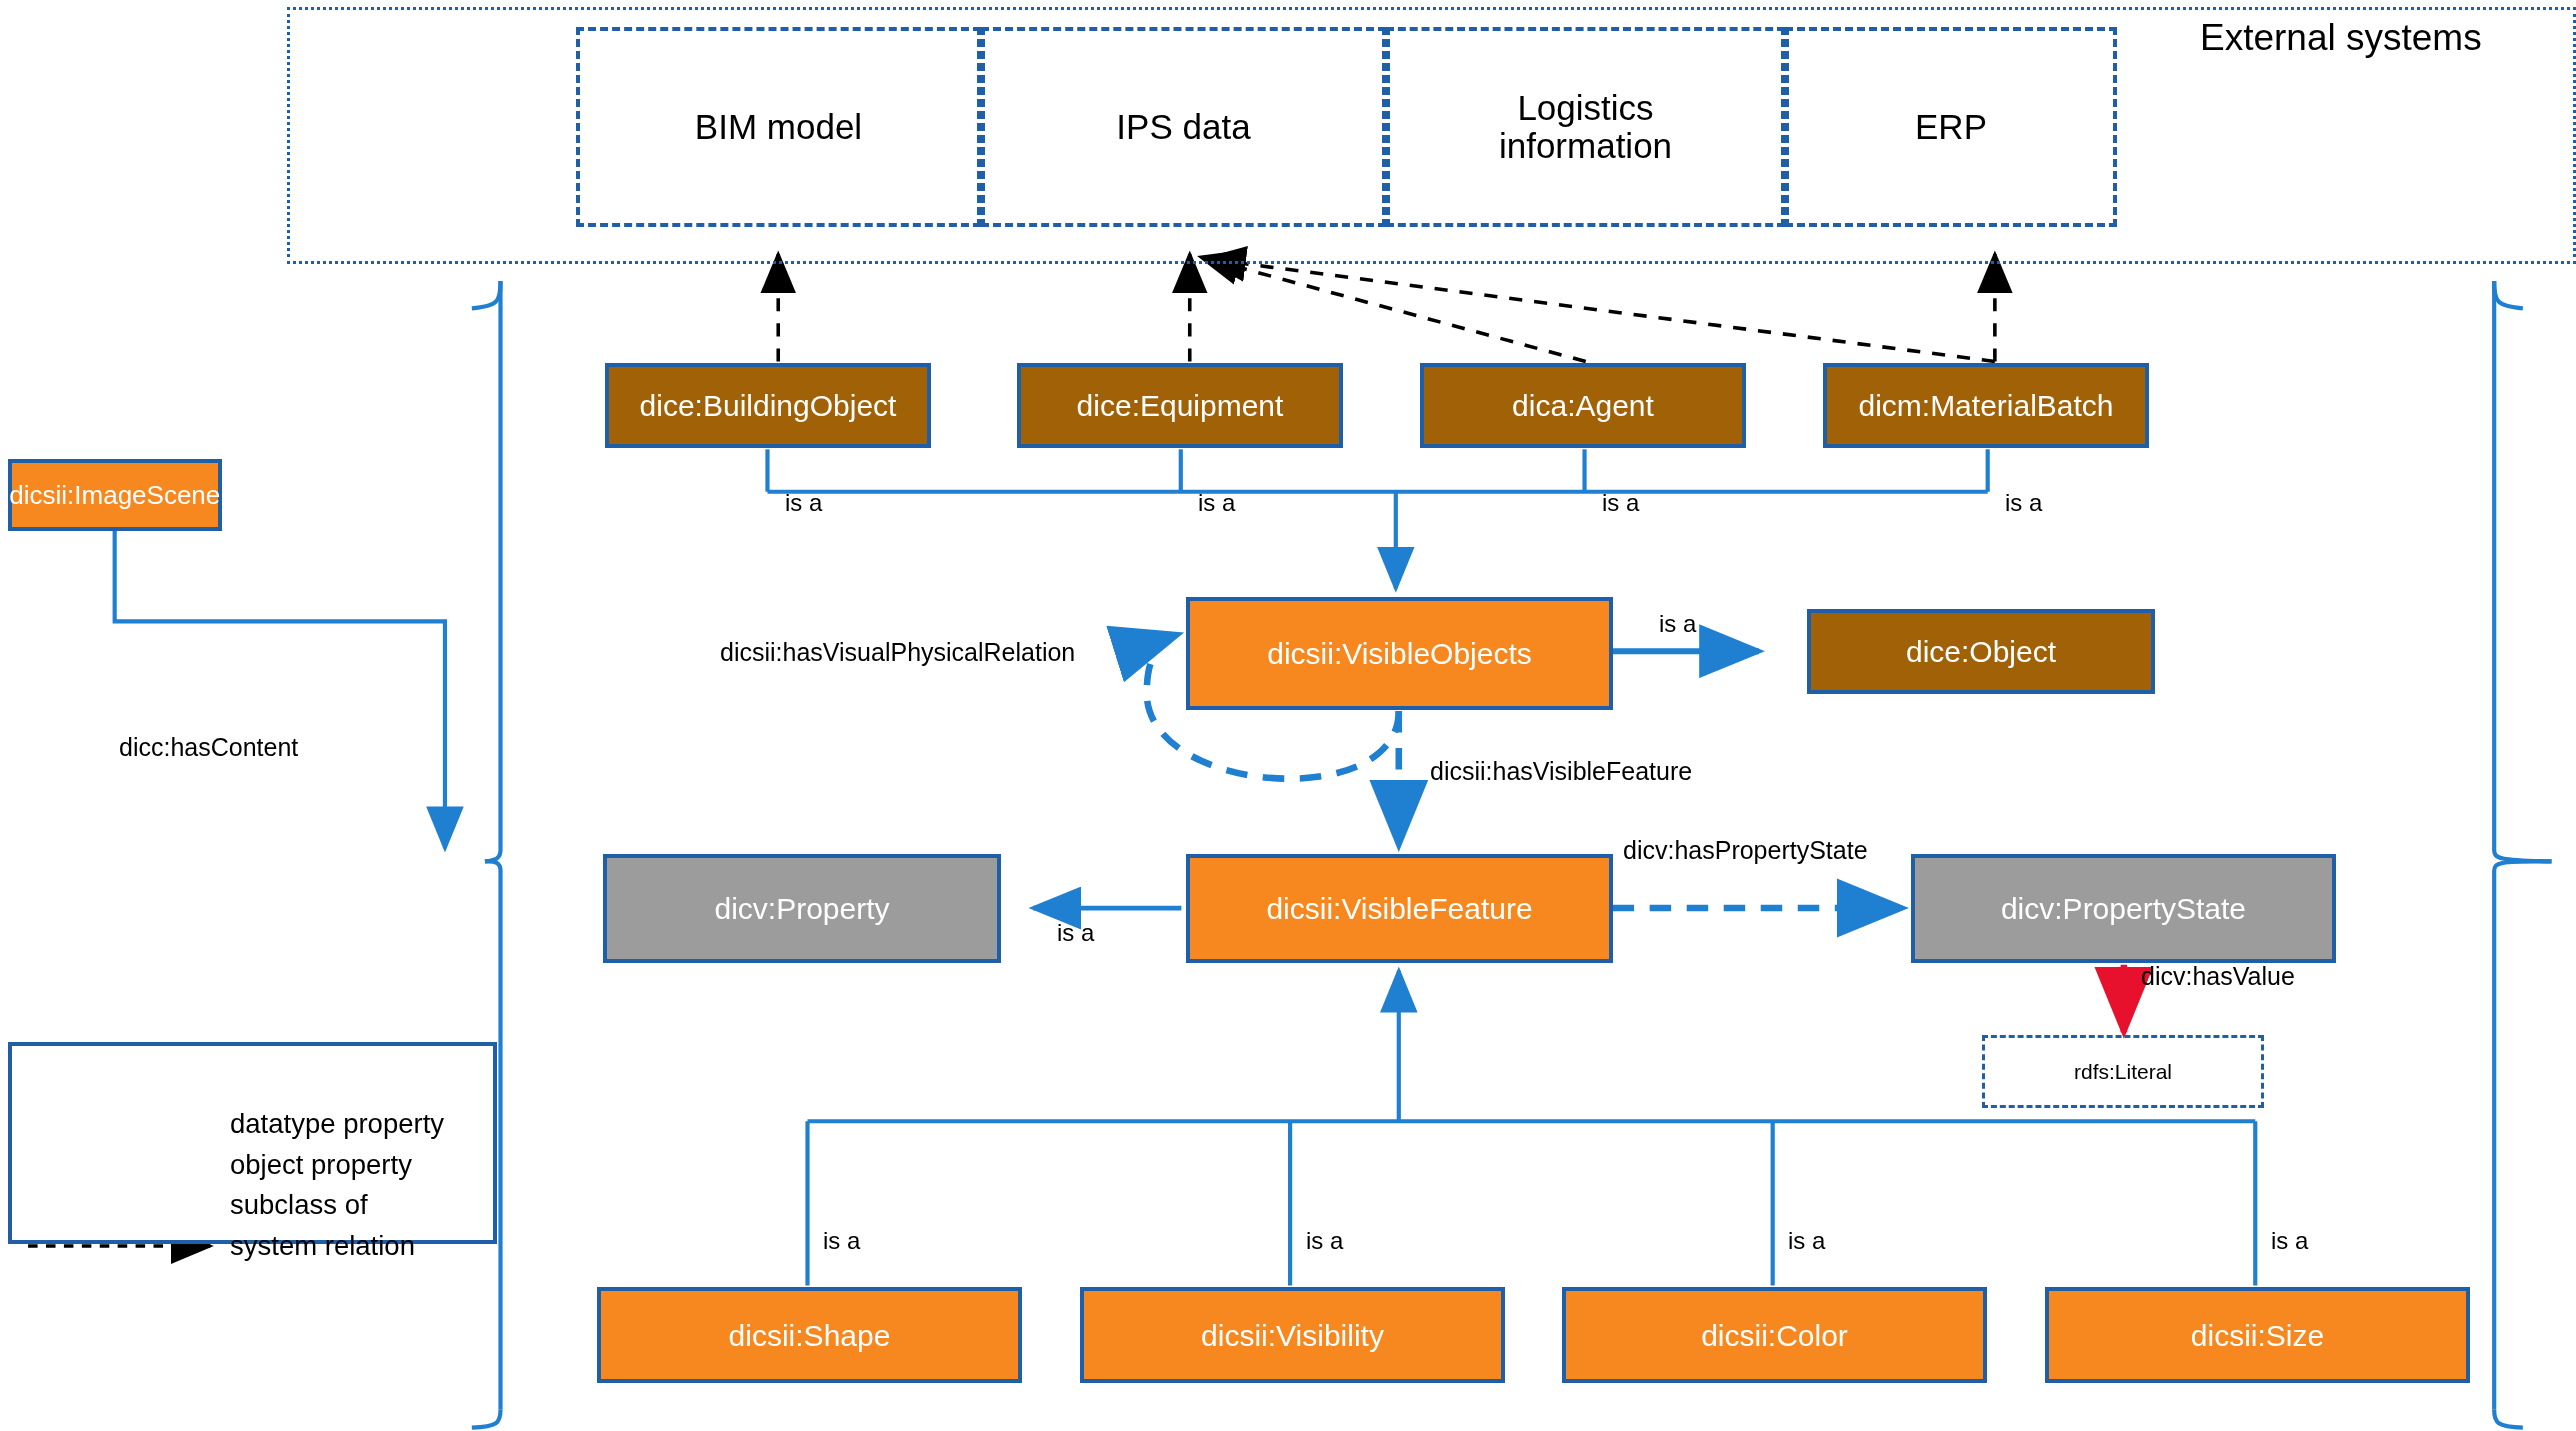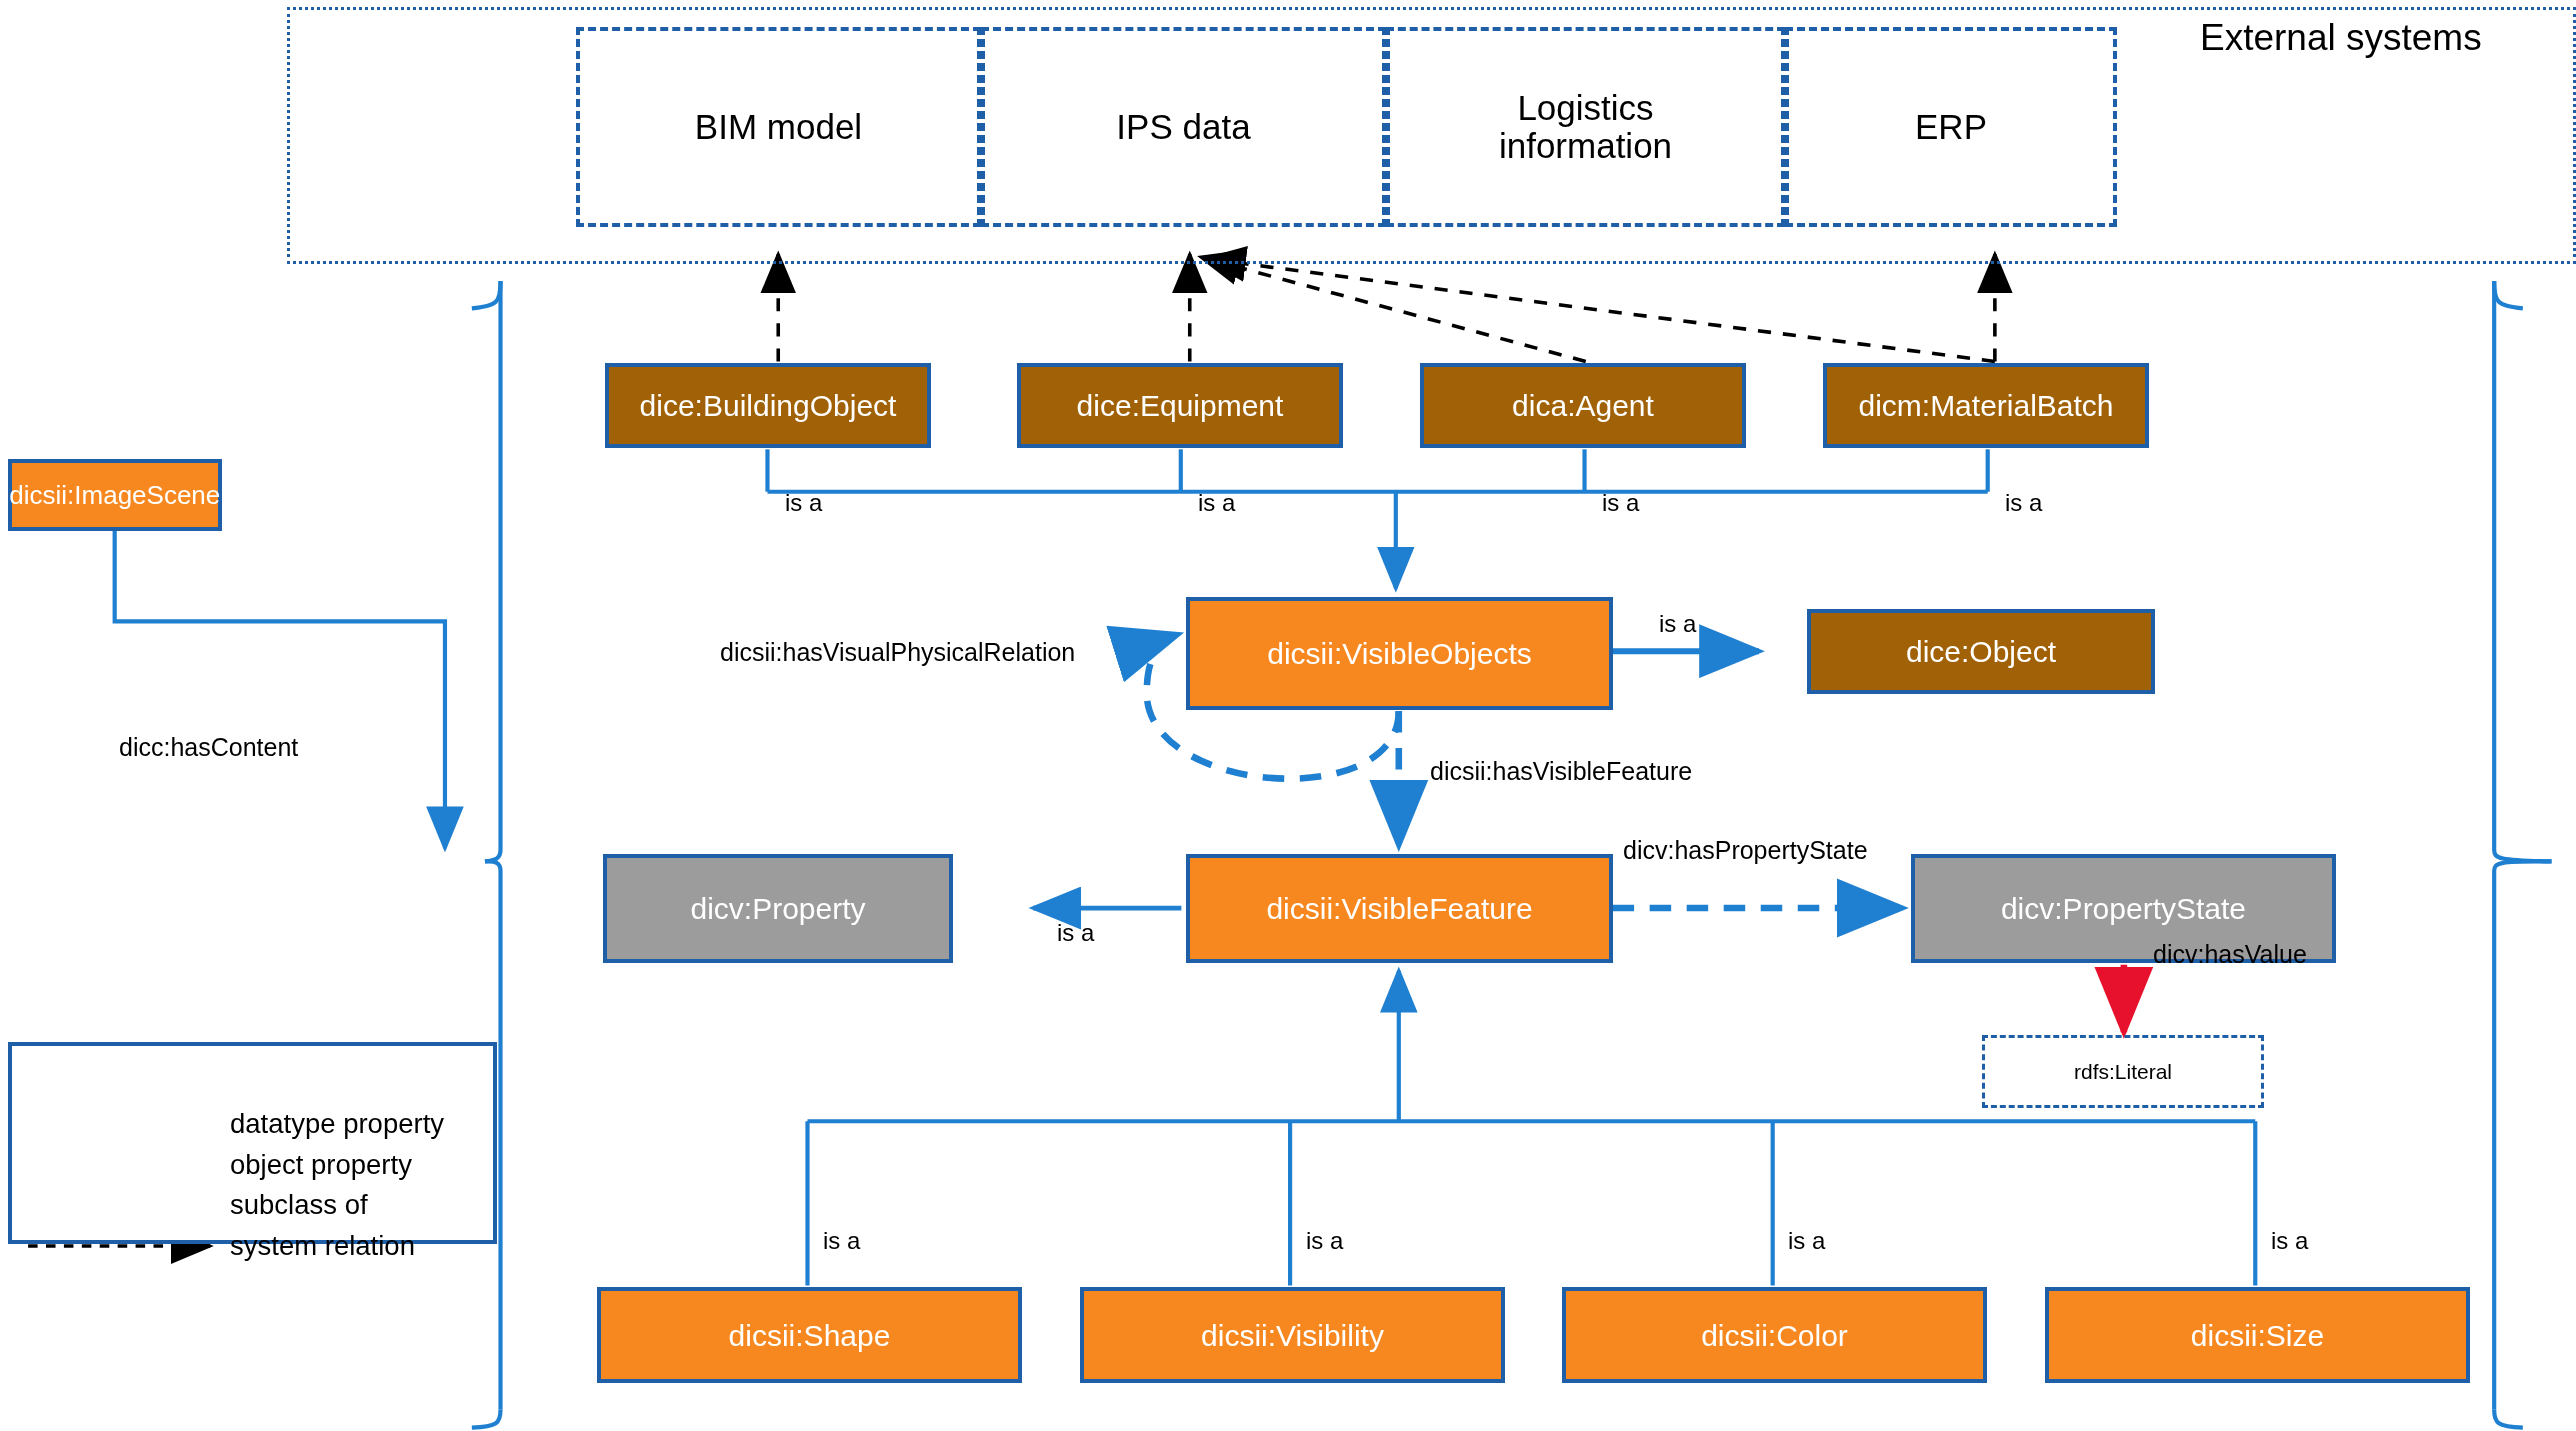--- a/index.html
+++ b/index.html
@@ -141,27 +141,27 @@
 
   <div class="edge-label" style="left:119px;top:733px;">dicc:hasContent</div>
 
   <div class="node cls-box cls-orange" style="left:1186px;top:597px;width:427px;height:113px;">dicsii:VisibleObjects</div>
   <div class="node cls-box cls-red" style="left:1767px;top:609px;width:348px;height:85px;margin-left:40px;">dice:Object</div>
 
   <div class="edge-label" style="left:720px;top:638px;">dicsii:hasVisualPhysicalRelation</div>
   <div class="isa-label" style="left:1659px;top:610px;">is a</div>
   <div class="edge-label" style="left:1430px;top:757px;">dicsii:hasVisibleFeature</div>
 
-  <div class="node cls-box cls-grey" style="left:603px;top:854px;width:350px;height:109px;">dicv:Property</div>
+  <div class="node cls-box cls-grey" style="left:603px;top:854px;width:398px;height:109px;">dicv:Property</div>
   <div class="node cls-box cls-orange" style="left:1186px;top:854px;width:427px;height:109px;">dicsii:VisibleFeature</div>
   <div class="node cls-box cls-grey" style="left:1911px;top:854px;width:425px;height:109px;">dicv:PropertyState</div>
 
   <div class="isa-label" style="left:1057px;top:919px;">is a</div>
   <div class="edge-label" style="left:1623px;top:836px;">dicv:hasPropertyState</div>
-  <div class="edge-label" style="left:2141px;top:940px;margin-left:12px;">dicv:hasValue</div>
+  <div class="edge-label" style="left:2141px;top:962px;">dicv:hasValue</div>
 
   <div class="node lit-box" style="left:1982px;top:1035px;width:282px;height:73px;">rdfs:Literal</div>
 
   <div class="node cls-box cls-orange" style="left:597px;top:1287px;width:425px;height:96px;">dicsii:Shape</div>
   <div class="node cls-box cls-orange" style="left:1080px;top:1287px;width:425px;height:96px;">dicsii:Visibility</div>
   <div class="node cls-box cls-orange" style="left:1562px;top:1287px;width:425px;height:96px;">dicsii:Color</div>
   <div class="node cls-box cls-orange" style="left:2045px;top:1287px;width:425px;height:96px;">dicsii:Size</div>
 
   <div class="isa-label" style="left:823px;top:1227px;">is a</div>
   <div class="isa-label" style="left:1306px;top:1227px;">is a</div>

